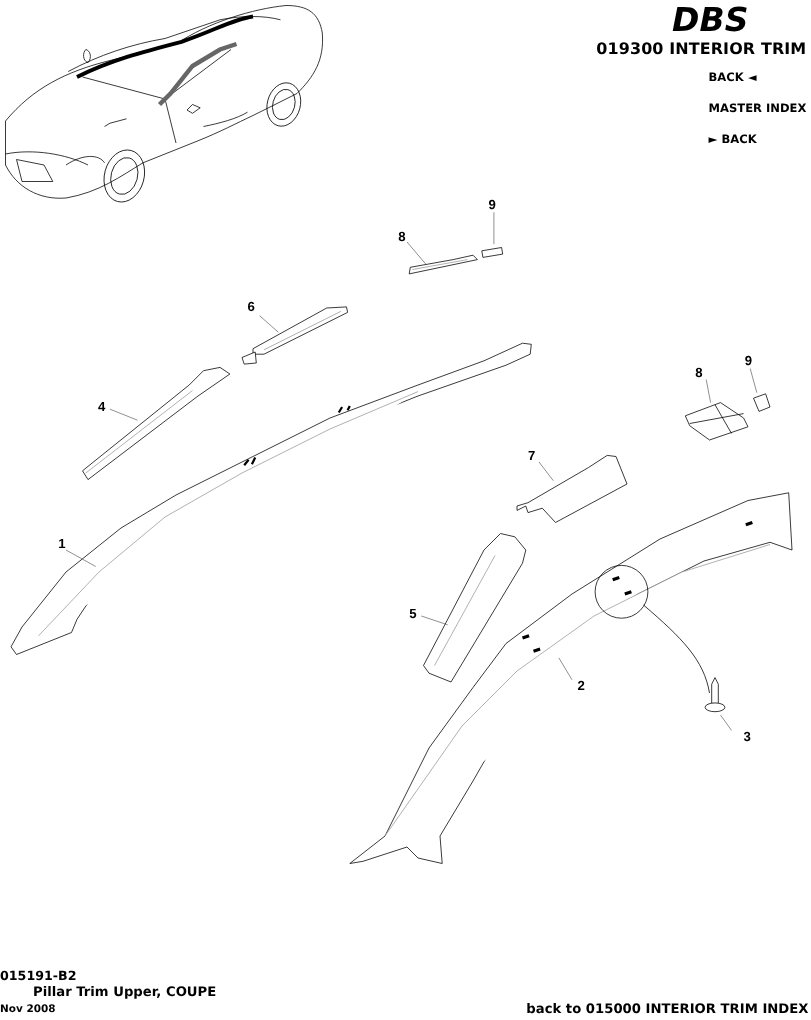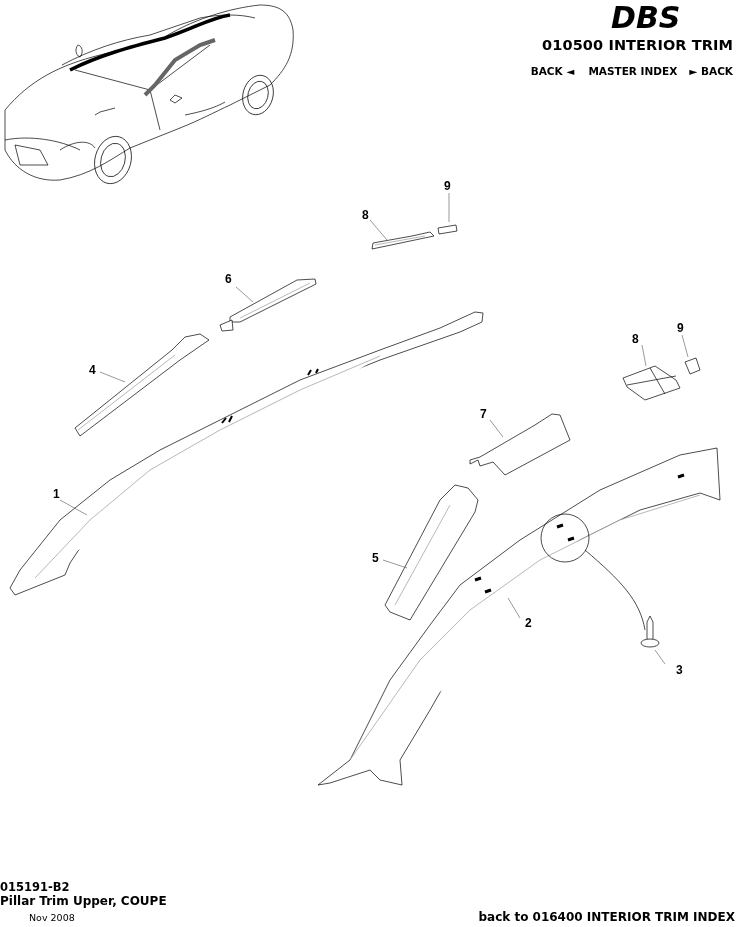--- a/index.html
+++ b/index.html
@@ -1,36 +1,36 @@
 <!DOCTYPE html>
 <html><head>
 <meta charset="utf-8">
 <style>
   html, body { margin: 0; padding: 0; background: #ffffff; }
   body { width: 737px; height: 927px; position: relative; overflow: hidden; font-family: "DejaVu Sans", sans-serif; color: #000; }
   .logo { position: absolute; right: 6px; top: 0px; width: 120px; height: 34px; }
   .section-title { position: absolute; right: 4px; top: 37px; font-size: 14.5px; font-weight: bold; letter-spacing: 0.1px; white-space: nowrap; }
-  .nav { position: absolute; right: 4px; top: 65px; font-size: 10.5px; font-weight: bold; white-space: nowrap; display: flex; gap: 0; }
+  .nav { position: absolute; right: 4px; top: 65px; font-size: 10.5px; font-weight: bold; white-space: nowrap; display: flex; gap: 16px; flex-direction: column; }
   .nav span { cursor: pointer; }
   .nav .back { margin-right: 14px; }
-  .nav .master { margin-right: 12px; }
+  .nav .master { }
   .diagram { position: absolute; left: 0; top: 0; width: 737px; height: 870px; }
   .callout { font-family: "Liberation Sans", sans-serif; font-weight: bold; font-size: 12px; fill: #000; }
   .footer-code { position: absolute; left: 0; top: 880px; font-size: 11.5px; font-weight: bold; }
-  .footer-desc { position: absolute; left: 0; top: 894px; font-size: 12px; font-weight: bold; }
-  .footer-date { position: absolute; left: 0; top: 912px; font-size: 9.5px; font-weight: normal; margin-left: 29px; }
+  .footer-desc { position: absolute; left: 0; top: 894px; font-size: 12px; font-weight: bold; padding-left: 30px; }
+  .footer-date { position: absolute; left: 0; top: 912px; font-size: 9.5px; font-weight: bold; }
   .footer-link { position: absolute; right: 2px; top: 910px; font-size: 12px; font-weight: bold; cursor: pointer; white-space: nowrap; }
 </style>
 </head>
 <body>
 
 <svg class="logo" viewBox="0 0 120 34">
   <text x="0" y="28" font-family="DejaVu Sans, sans-serif" font-weight="bold" font-style="italic" font-size="30" fill="#000">DBS</text>
 </svg>
-<div class="section-title">010500 INTERIOR TRIM</div>
+<div class="section-title">019300 INTERIOR TRIM</div>
 <div class="nav">
   <span class="back">BACK ◄</span>
   <span class="master">MASTER INDEX</span>
   <span class="next">► BACK</span>
 </div>
 
 <svg class="diagram" viewBox="0 0 737 870">
 
   <g fill="none" stroke="#000" stroke-width="0.7">
     <path d="M5,110 C30,80 60,65 100,55 L160,40 C190,20 230,8 260,5 C280,5 290,12 293,30 C295,55 285,70 270,85 L230,105 C215,112 200,120 180,128 L130,148 C110,160 90,175 60,180 C35,182 15,170 5,150 Z" fill="#fff"></path>
@@ -132,13 +132,13 @@
   <text class="callout" x="480" y="418">7</text>
   <text class="callout" x="362" y="219">8</text>
   <text class="callout" x="444" y="190">9</text>
   <text class="callout" x="632" y="343">8</text>
   <text class="callout" x="677" y="332">9</text>
 </svg>
 
 <div class="footer-code">015191-B2</div>
 <div class="footer-desc">Pillar Trim Upper, COUPE</div>
 <div class="footer-date">Nov 2008</div>
-<div class="footer-link">back to 016400 INTERIOR TRIM INDEX</div>
+<div class="footer-link">back to 015000 INTERIOR TRIM INDEX</div>
 
 </body></html>

